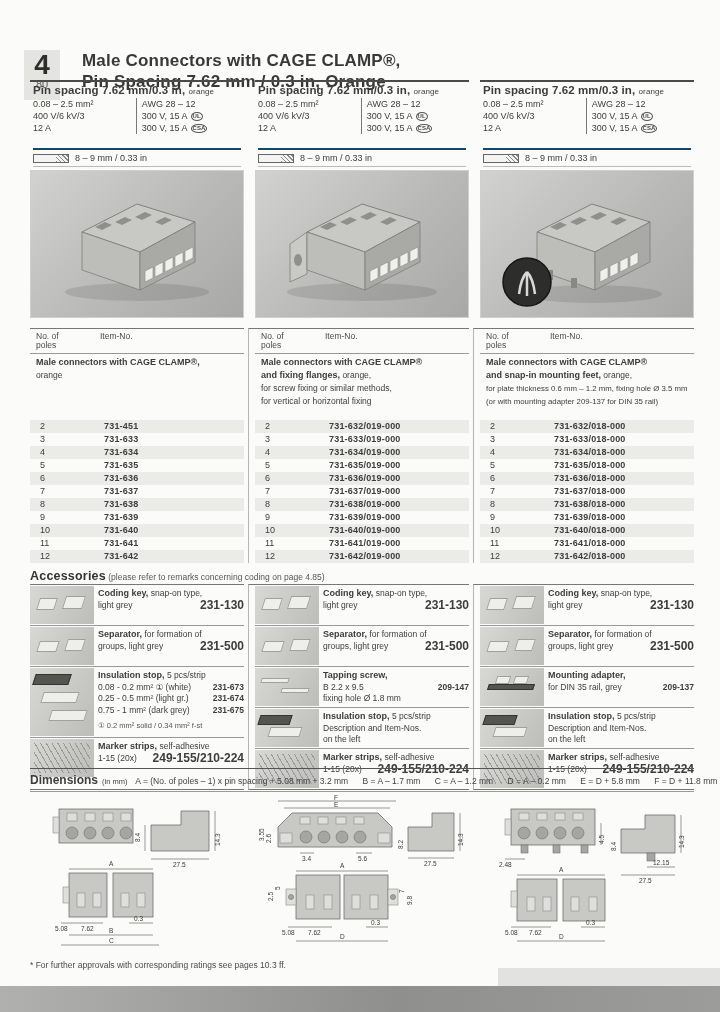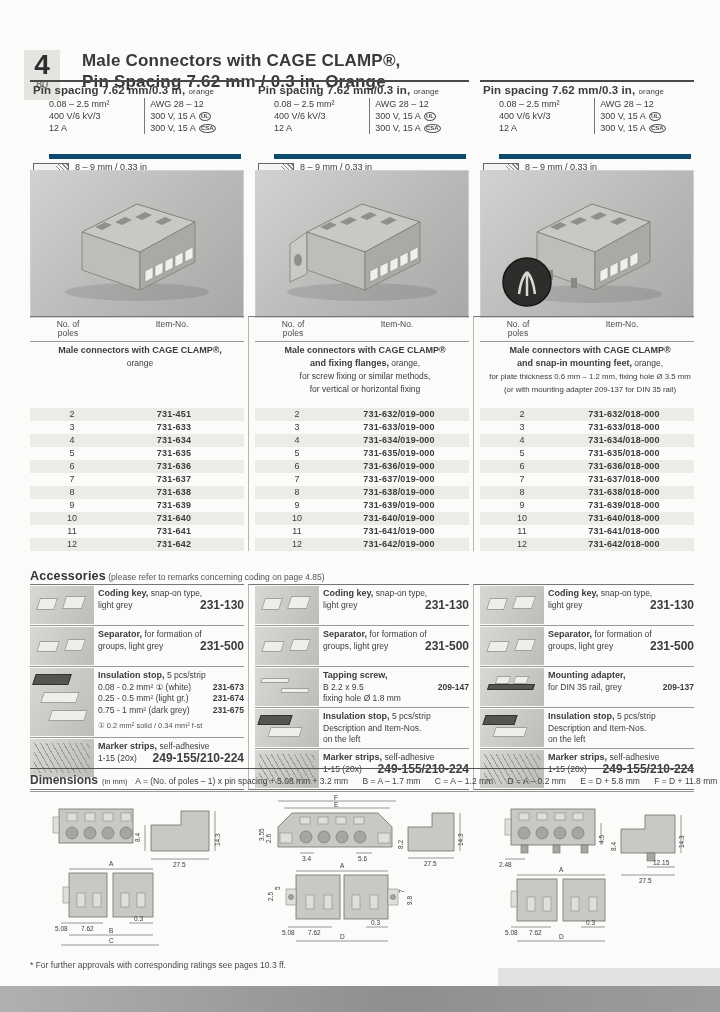--- a/index.html
+++ b/index.html
@@ -15,39 +15,39 @@
 
   
   .cols{position:absolute;left:30px;right:26px;display:flex;gap:11px;}
   .col{flex:1 1 0;min-width:0;}
 
   
   .specs{top:80px;}
   .spec-box{border-top:2px solid #4a4a4a;border-bottom:1px solid #6a6a6a;padding:2px 3px 1px 3px;font-size:9px;line-height:12px;}
   .spec-title{font-size:11.5px;font-weight:bold;letter-spacing:.1px;white-space:nowrap;}
   .spec-title .sfx{font-size:8px;font-weight:normal;}
-  .spec-grid{display:flex;border-bottom:5px solid #0c4a6e;padding-bottom:20px;margin-left:16px;}
+  .spec-grid{display:flex;border-bottom:2px solid #0c4a6e;padding-bottom:14px;}
   .spec-l{width:48%;border-right:1px solid #777;padding-right:3px;}
   .spec-r{padding-left:5px;flex:1;}
   .spec-line{white-space:nowrap;display:flex;align-items:center;gap:3px;}
   .badge{font-size:6px;font-weight:bold;border:1px solid #555;border-radius:50%;padding:0 1px;line-height:7px;color:#444;}
   .badge:empty{display:none;}
   .gauge-row{display:flex;align-items:center;gap:6px;padding:2px 0;border-bottom:1px solid #bbb;}
   .gauge-ic{display:inline-block;width:34px;height:7px;border:1px solid #666;position:relative;background:#f4f4f2;}
   .gauge-ic i{position:absolute;right:0;top:0;bottom:0;width:12px;background:repeating-linear-gradient(45deg,#888 0 1px,transparent 1px 3px);}
   .approvals{font-size:6.5px;color:#555;padding-top:2px;white-space:nowrap;overflow:hidden;letter-spacing:.5px;}
   .approvals b{font-size:8px;color:#333;margin-right:2px;}
 
   
   .photos{top:170px;}
   .photo{height:148px;background:linear-gradient(135deg,#d2d2d0 0%,#b9b9b7 55%,#a8a8a6 100%);box-shadow:inset 0 0 0 1px #cfcfcd;}
   .photo svg{display:block;width:100%;height:100%;}
 
   
-  .tablezone{top:316px;text-align:center;}
+  .tablezone{top:328px;}
   .tcol{border-top:1px solid #777;}
   .tcol.mid,.tcol.right{border-left:1px solid #b5b5b2;padding-left:6px;margin-left:-7px;}
   .thead{display:grid;grid-template-columns:64px 1fr;font-size:8.5px;line-height:9px;padding:3px 0 3px 6px;color:#4a4a4a;}
   .tdesc{border-top:1px solid #999;min-height:60px;font-size:8.5px;line-height:13px;padding:2px 0 2px 6px;}
   .tdesc b{font-size:9px;}
   .trows{margin-top:2px;}
   .trow{display:grid;grid-template-columns:64px 1fr;font-size:9px;line-height:13px;padding-left:10px;}
   .trow:nth-child(odd){background:#ebebe7;}
   .trow .item{font-weight:bold;letter-spacing:.2px;}
 

